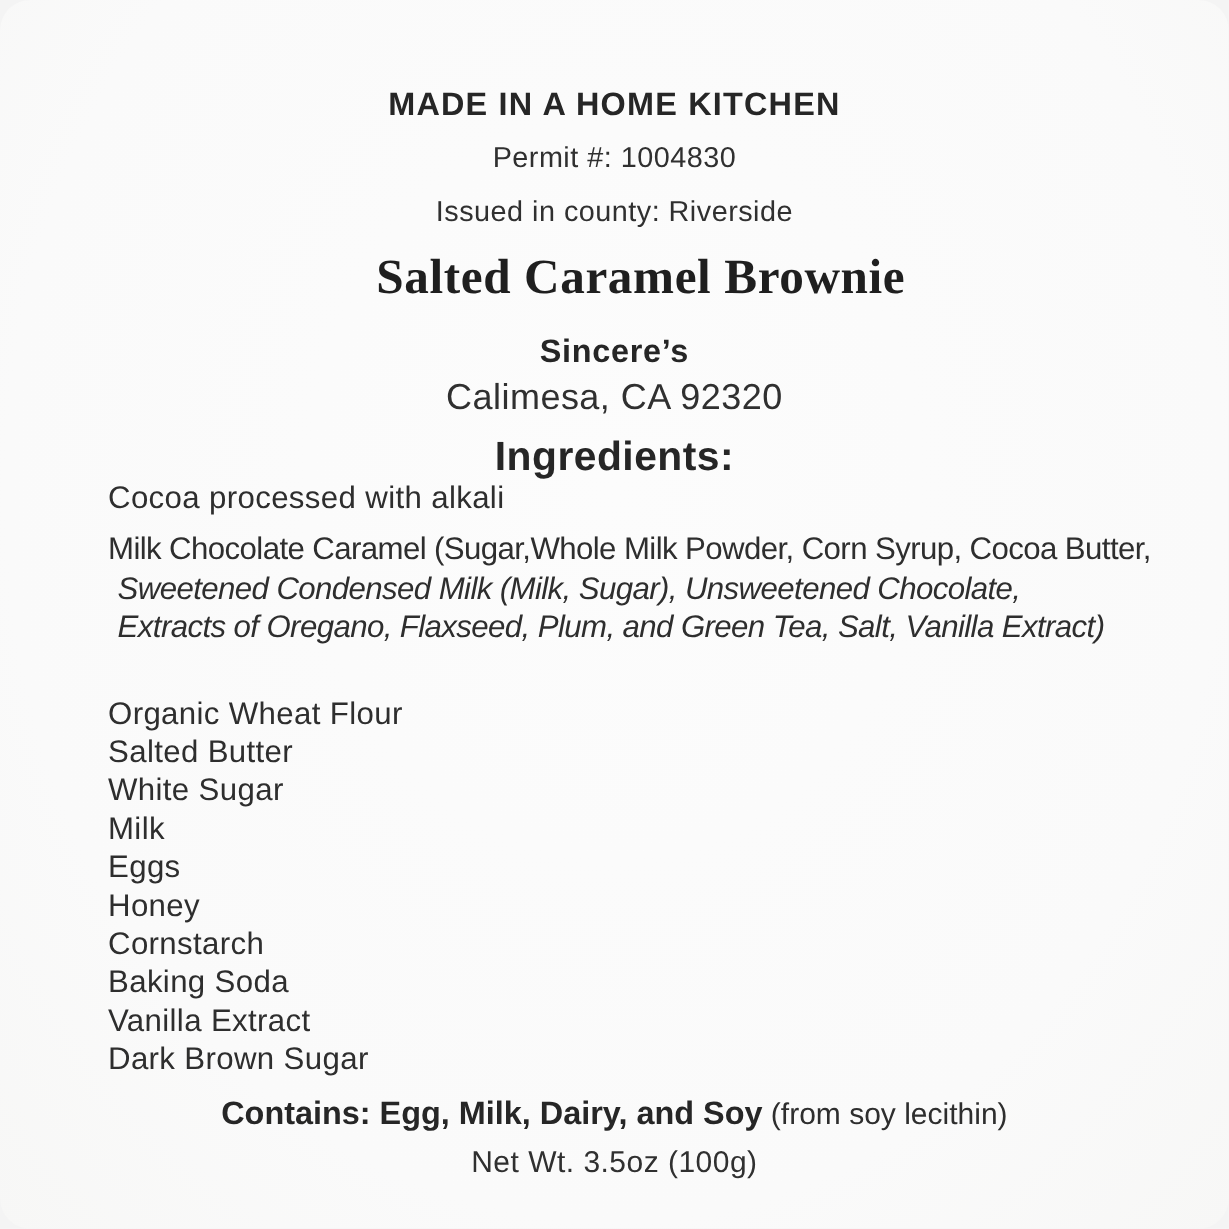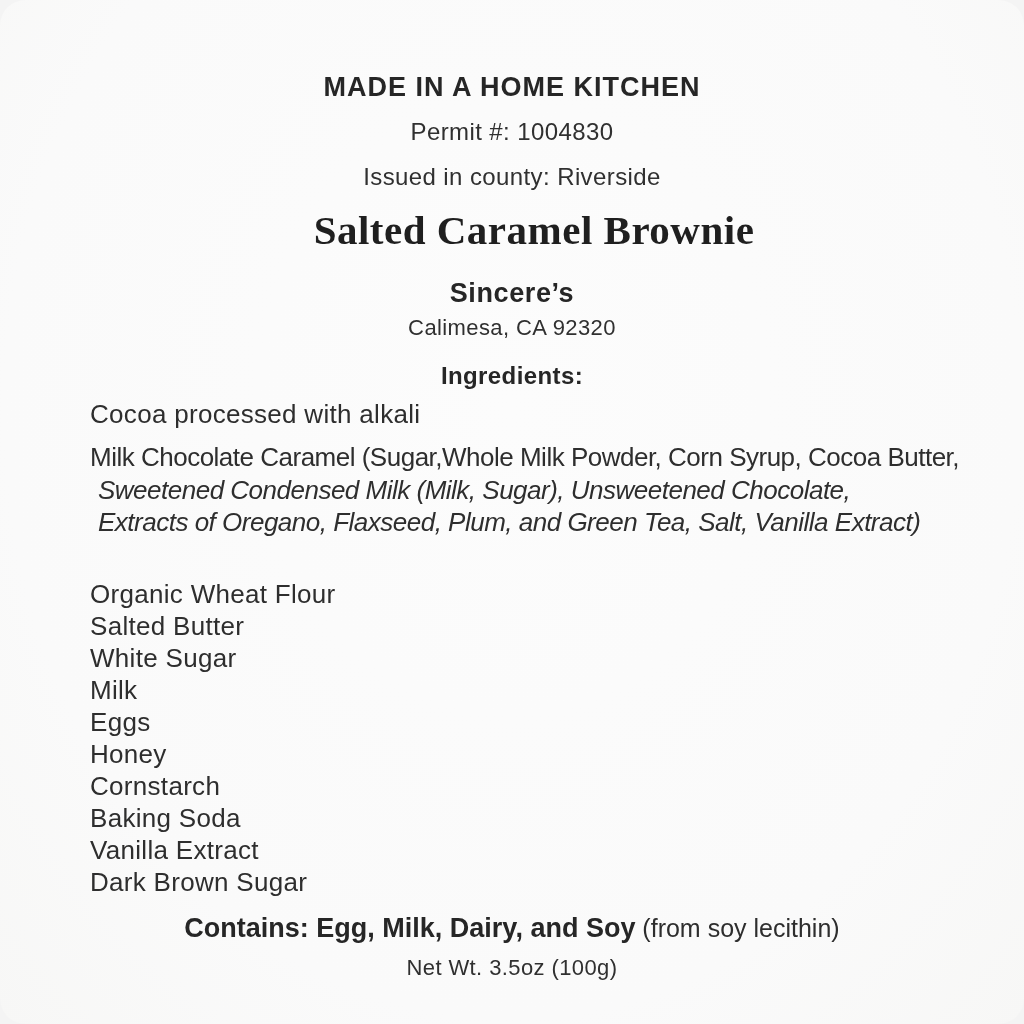--- a/index.html
+++ b/index.html
@@ -51,21 +51,21 @@
     color: #1f1f1f;
     padding-left: 44px;
   }
   .business-name {
     font-size: 27px;
     font-weight: 700;
     letter-spacing: 0.6px;
     color: #262626;
   }
   .ingredients-heading {
-    font-size: 24px;
+    font-size: 34px;
     font-weight: 700;
     letter-spacing: 0.4px;
     color: #262626;
   }
   .ing-text {
     font-size: 26px;
     letter-spacing: 0.3px;
     color: #2e2e2e;
   }
   .compound-para {
@@ -97,41 +97,41 @@
     color: #2e2e2e;
   }
   .contains-line {
     font-size: 25px;
     color: #2e2e2e;
   }
   .contains-line .bold-seg {
     font-size: 27px;
   }
   .net-weight {
-    font-size: 22px;
+    font-size: 25px;
     letter-spacing: 0.4px;
     color: #303030;
   }
 </style>
 </head>
 <body>
 
 <div class="page">
 
   <div class="line kitchen-heading" style="top:72px">MADE IN A HOME KITCHEN</div>
 
   <div class="line sub" style="top:118px">Permit #: 1004830</div>
 
   <div class="line sub" style="top:163px">Issued in county: Riverside</div>
 
   <div class="line product-name" style="top:206px">Salted Caramel Brownie</div>
 
   <div class="line business-name" style="top:278px">Sincere’s</div>
 
-  <div class="line sub" style="top:315px; font-size:22px">Calimesa, CA 92320</div>
+  <div class="line sub" style="top:315px; font-size:30px">Calimesa, CA 92320</div>
 
   <div class="line ingredients-heading" style="top:362px">Ingredients:</div>
 
   <div class="left-line ing-text" style="top:399px">Cocoa processed with alkali</div>
 
   <div class="compound-para" style="top:441px">
     <div class="para-line">Milk Chocolate Caramel (Sugar,Whole Milk Powder, Corn Syrup, Cocoa Butter,</div>
     <div class="para-line indent">Sweetened Condensed Milk (Milk, Sugar), Unsweetened Chocolate,</div>
     <div class="para-line indent">Extracts of Oregano, Flaxseed, Plum, and Green Tea, Salt, Vanilla Extract)</div>
   </div>

